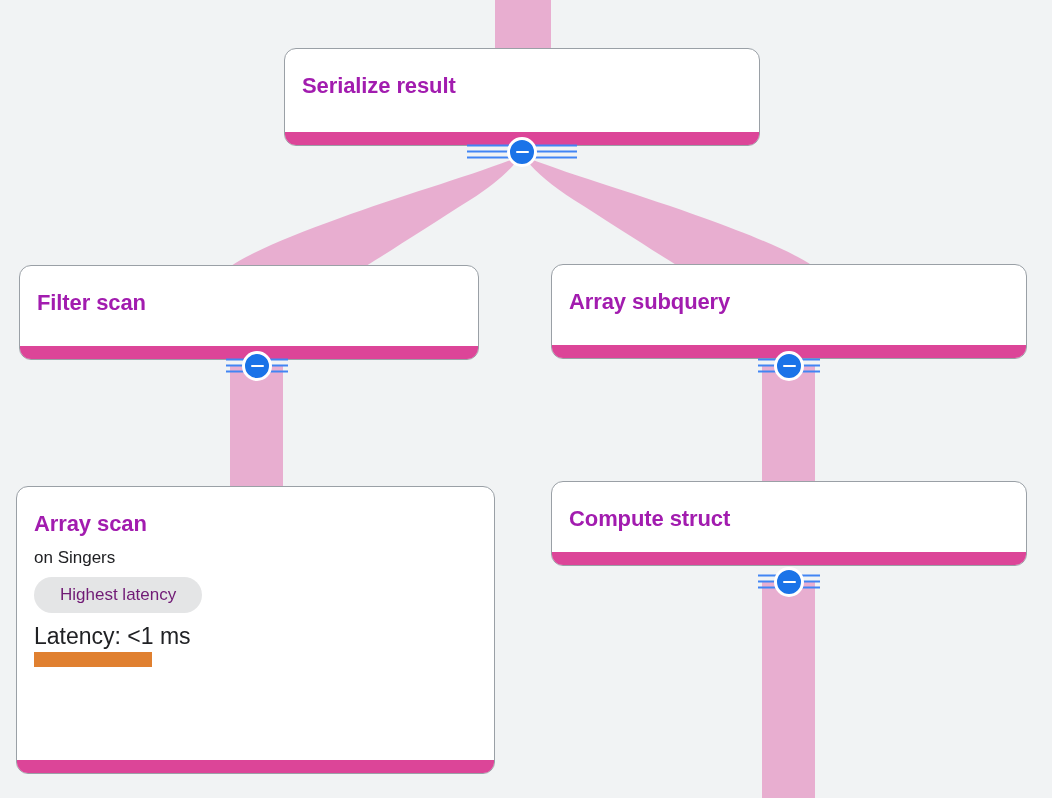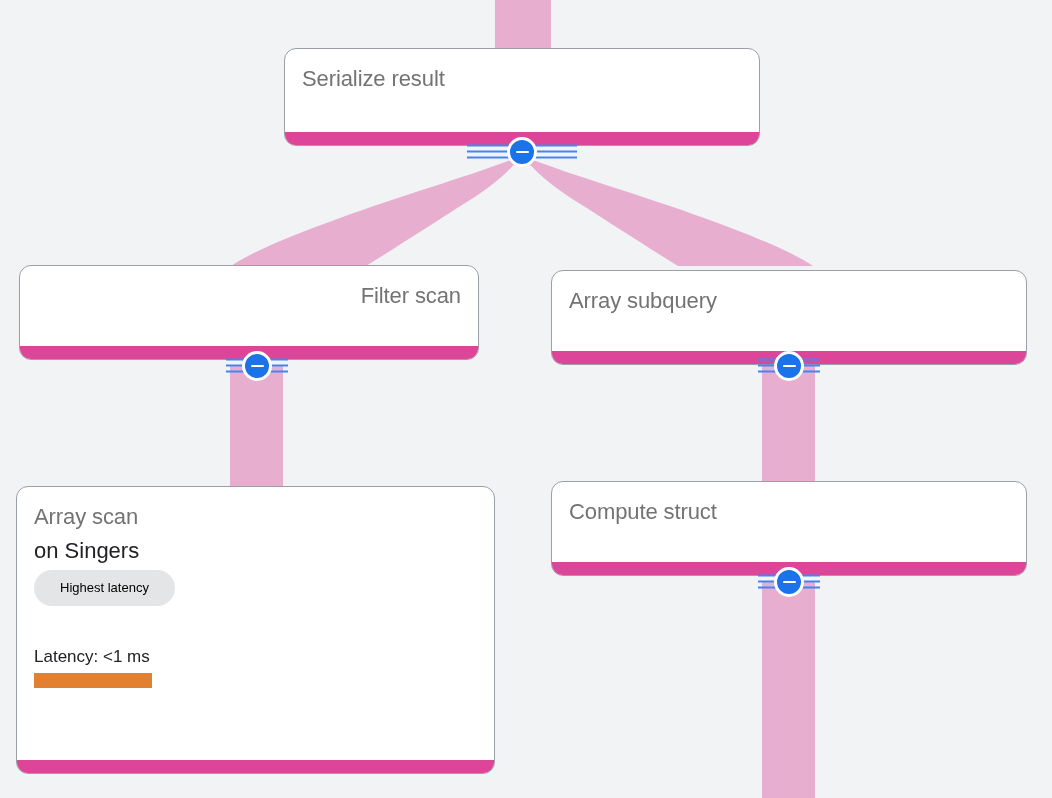--- a/index.html
+++ b/index.html
@@ -41,65 +41,65 @@
   }
   .node-body {
     flex: 1 1 auto;
     padding: 16px 17px 0 17px;
     display: flex;
     flex-direction: column;
     min-height: 0;
   }
   .node-title {
     font-size: 22px;
-    font-weight: 400;
-    color: #737373;
+    font-weight: 700;
+    color: #a21caf;
     letter-spacing: -0.1px;
     line-height: 28px;
     white-space: nowrap;
+    margin-top: 7px;
   }
   .node-sub {
-    font-size: 22px;
+    font-size: 17px;
     font-weight: 400;
     color: #202124;
     line-height: 24px;
     margin-top: 8px;
     white-space: nowrap;
   }
   .badges {
     margin-top: 7px;
     display: flex;
     flex-direction: column;
     align-items: flex-start;
     gap: 6px;
   }
   .badge {
     background: #e4e5e6;
-    color: #000000;
-    font-size: 13px;
+    color: #701a75;
+    font-size: 17px;
     line-height: 20px;
     padding: 8px 26px;
     border-radius: 999px;
     white-space: nowrap;
   }
   .metrics {
     margin-top: 12px;
     display: flex;
     flex-direction: row;
   }
   .metric {
     display: flex;
     flex-direction: column;
   }
   .metric-label {
-    font-size: 17px;
+    font-size: 23px;
     color: #202124;
     line-height: 22px;
     white-space: nowrap;
-    margin-top: 28px;
   }
   .metric-bar-track {
     margin-top: 5px;
     height: 15px;
   }
   .metric-bar {
     height: 15px;
     background: #e08030;
   }
   .node-accent {
@@ -188,28 +188,28 @@
     <rect x="762" y="582" width="53" height="220" fill="#e8aed0"></rect>
   </svg>
 
   <div class="node" style="left:284px; top:48px; width:476px; height:98px;">
     <div class="node-body">
       <div class="node-title">Serialize result</div>
     </div>
     <div class="node-accent" style="height:13px;"></div>
   </div>
 
-  <div class="node" style="left:19px; top:265px; width:460px; height:95px;text-align:right;">
+  <div class="node" style="left:19px; top:265px; width:460px; height:95px;">
     <div class="node-body">
       <div class="node-title">Filter scan</div>
     </div>
     <div class="node-accent" style="height:13px;"></div>
   </div>
 
-  <div class="node" style="left:551px; top:270px; width:476px; height:95px;">
+  <div class="node" style="left:551px; top:264px; width:476px; height:95px;">
     <div class="node-body">
       <div class="node-title">Array subquery</div>
     </div>
     <div class="node-accent" style="height:13px;"></div>
   </div>
 
   <div class="node" style="left:16px; top:486px; width:479px; height:288px;">
     <div class="node-body">
       <div class="node-title">Array scan</div>
       <div class="node-sub">on Singers</div>
@@ -223,21 +223,21 @@
           <div class="metric-label">Latency: &lt;1 ms</div>
           <div class="metric-bar-track">
             <div class="metric-bar" style="width:118px;"></div>
           </div>
         </div>
       </div>
     </div>
     <div class="node-accent" style="height:13px;"></div>
   </div>
 
-  <div class="node" style="left:551px; top:481px; width:476px; height:95px;">
+  <div class="node" style="left:551px; top:481px; width:476px; height:85px;">
     <div class="node-body">
       <div class="node-title">Compute struct</div>
     </div>
     <div class="node-accent" style="height:13px;"></div>
   </div>
 
   <div class="toggle" style="left:467px; top:137px; width:110px;">
     <span class="rails">
       <span class="rail r1"></span>
       <span class="rail r2"></span>

